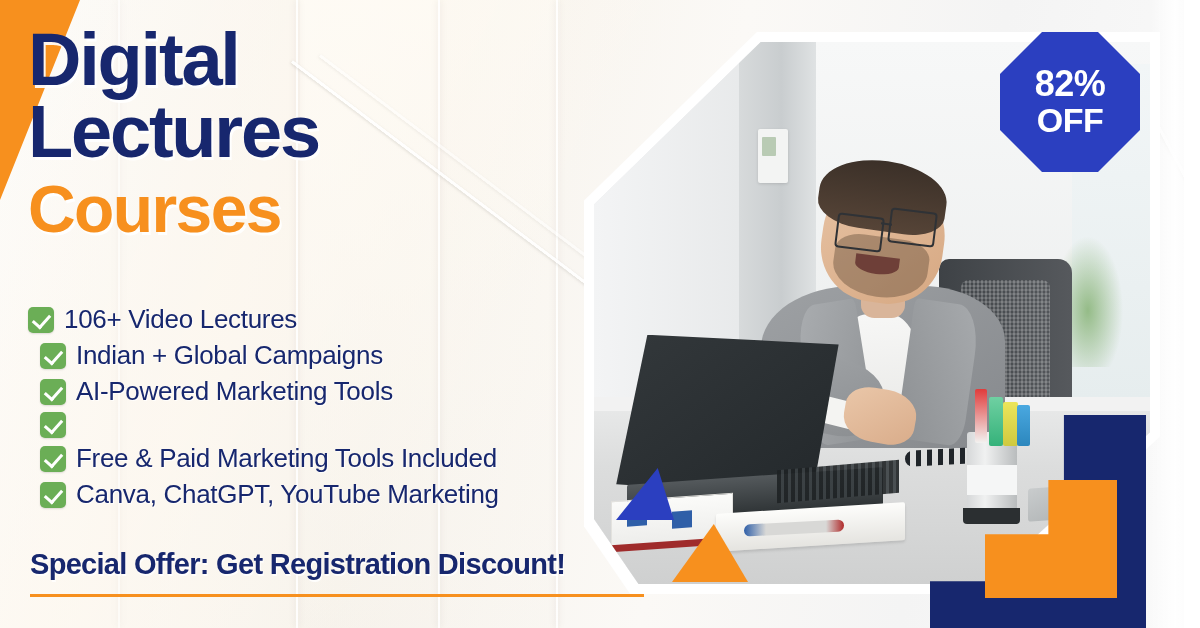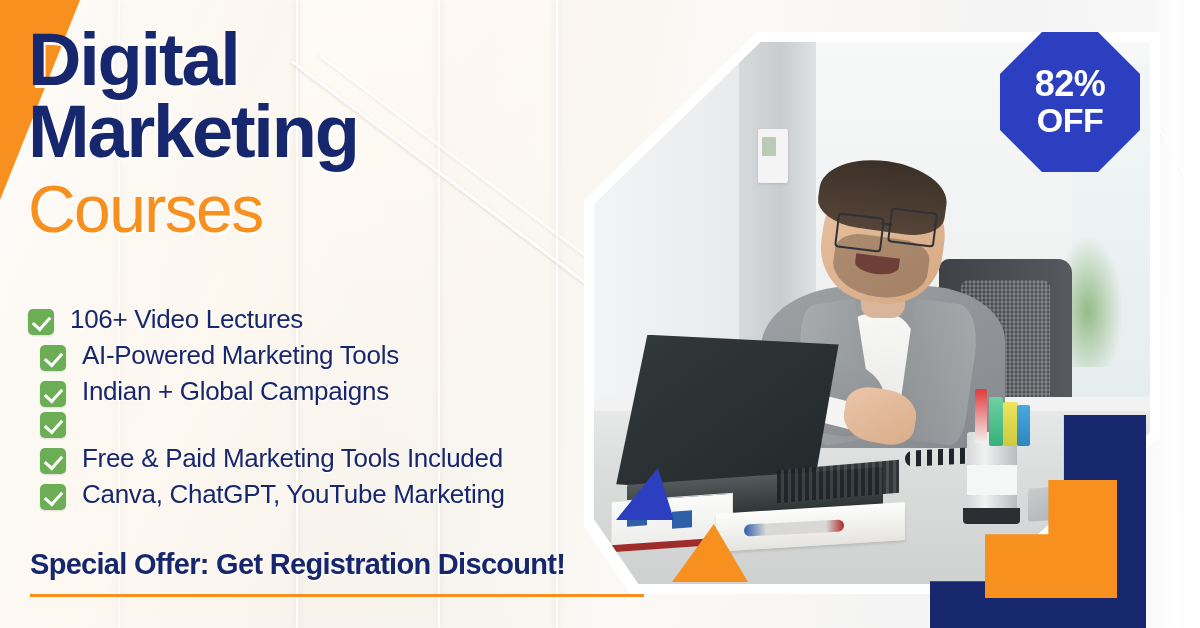--- a/index.html
+++ b/index.html
@@ -63,38 +63,38 @@
   }
   .hl-line {
     font-weight:700;
     color:#17276E;
     font-size:74px;
     line-height:0.97;
     letter-spacing:-2.2px;
     text-shadow:2px 3px 0 rgba(255,255,255,.92);
   }
   .hl-sub {
-    font-weight:400;
+    font-weight:700;
     color:#F7901E;
     font-size:66px;
     line-height:1.0;
     letter-spacing:-1.6px;
     margin-top:8px;
     text-shadow:2px 3px 0 rgba(255,255,255,.92);
   }
 
   
   .features {
     position:absolute; left:28px; top:304px;
     width:600px;
   }
   .feature {
     display:flex;
-    align-items:flex-end;
-    gap:16px;
+    align-items:center;
+    gap:10px;
     margin-bottom:5px;
     padding-left:12px;
   }
   .feature:first-child { padding-left:0; }
 
   .tick {
     flex:0 0 auto;
     width:26px; height:26px;
     border-radius:5px;
     background:#6BAE56;
@@ -347,36 +347,36 @@
     <div class="bg-diag" style="left:320px;top:54px;width:400px;transform:rotate(37deg);opacity:.55;"></div>
     <div class="bg-diag" style="left:596px;top:470px;width:300px;transform:rotate(-36deg);opacity:.7;"></div>
     <div class="bg-diag" style="left:1140px;top:90px;width:200px;transform:rotate(62deg);opacity:.5;"></div>
     <div class="bg-line" style="left:1150px;top:0;width:50px;height:628px;"></div>
   </div>
 
   <div class="wedge-tl"></div>
 
   <div class="headline">
     <div class="hl-line">Digital</div>
-    <div class="hl-line">Marketing</div>
+    <div class="hl-line">Lectures</div>
     <div class="hl-sub">Courses</div>
   </div>
 
   <div class="features">
     <div class="feature">
       <span class="tick"></span>
       <span class="feature-text">106+ Video Lectures</span>
     </div>
     <div class="feature">
       <span class="tick"></span>
+      <span class="feature-text">Indian + Global Campaigns</span>
+    </div>
+    <div class="feature">
+      <span class="tick"></span>
       <span class="feature-text">AI-Powered Marketing Tools</span>
-    </div>
-    <div class="feature">
-      <span class="tick"></span>
-      <span class="feature-text">Indian + Global Campaigns</span>
     </div>
     <div class="feature">
       <span class="tick"></span>
     </div>
     <div class="feature">
       <span class="tick"></span>
       <span class="feature-text">Free &amp; Paid Marketing Tools Included</span>
     </div>
     <div class="feature">
       <span class="tick"></span>

